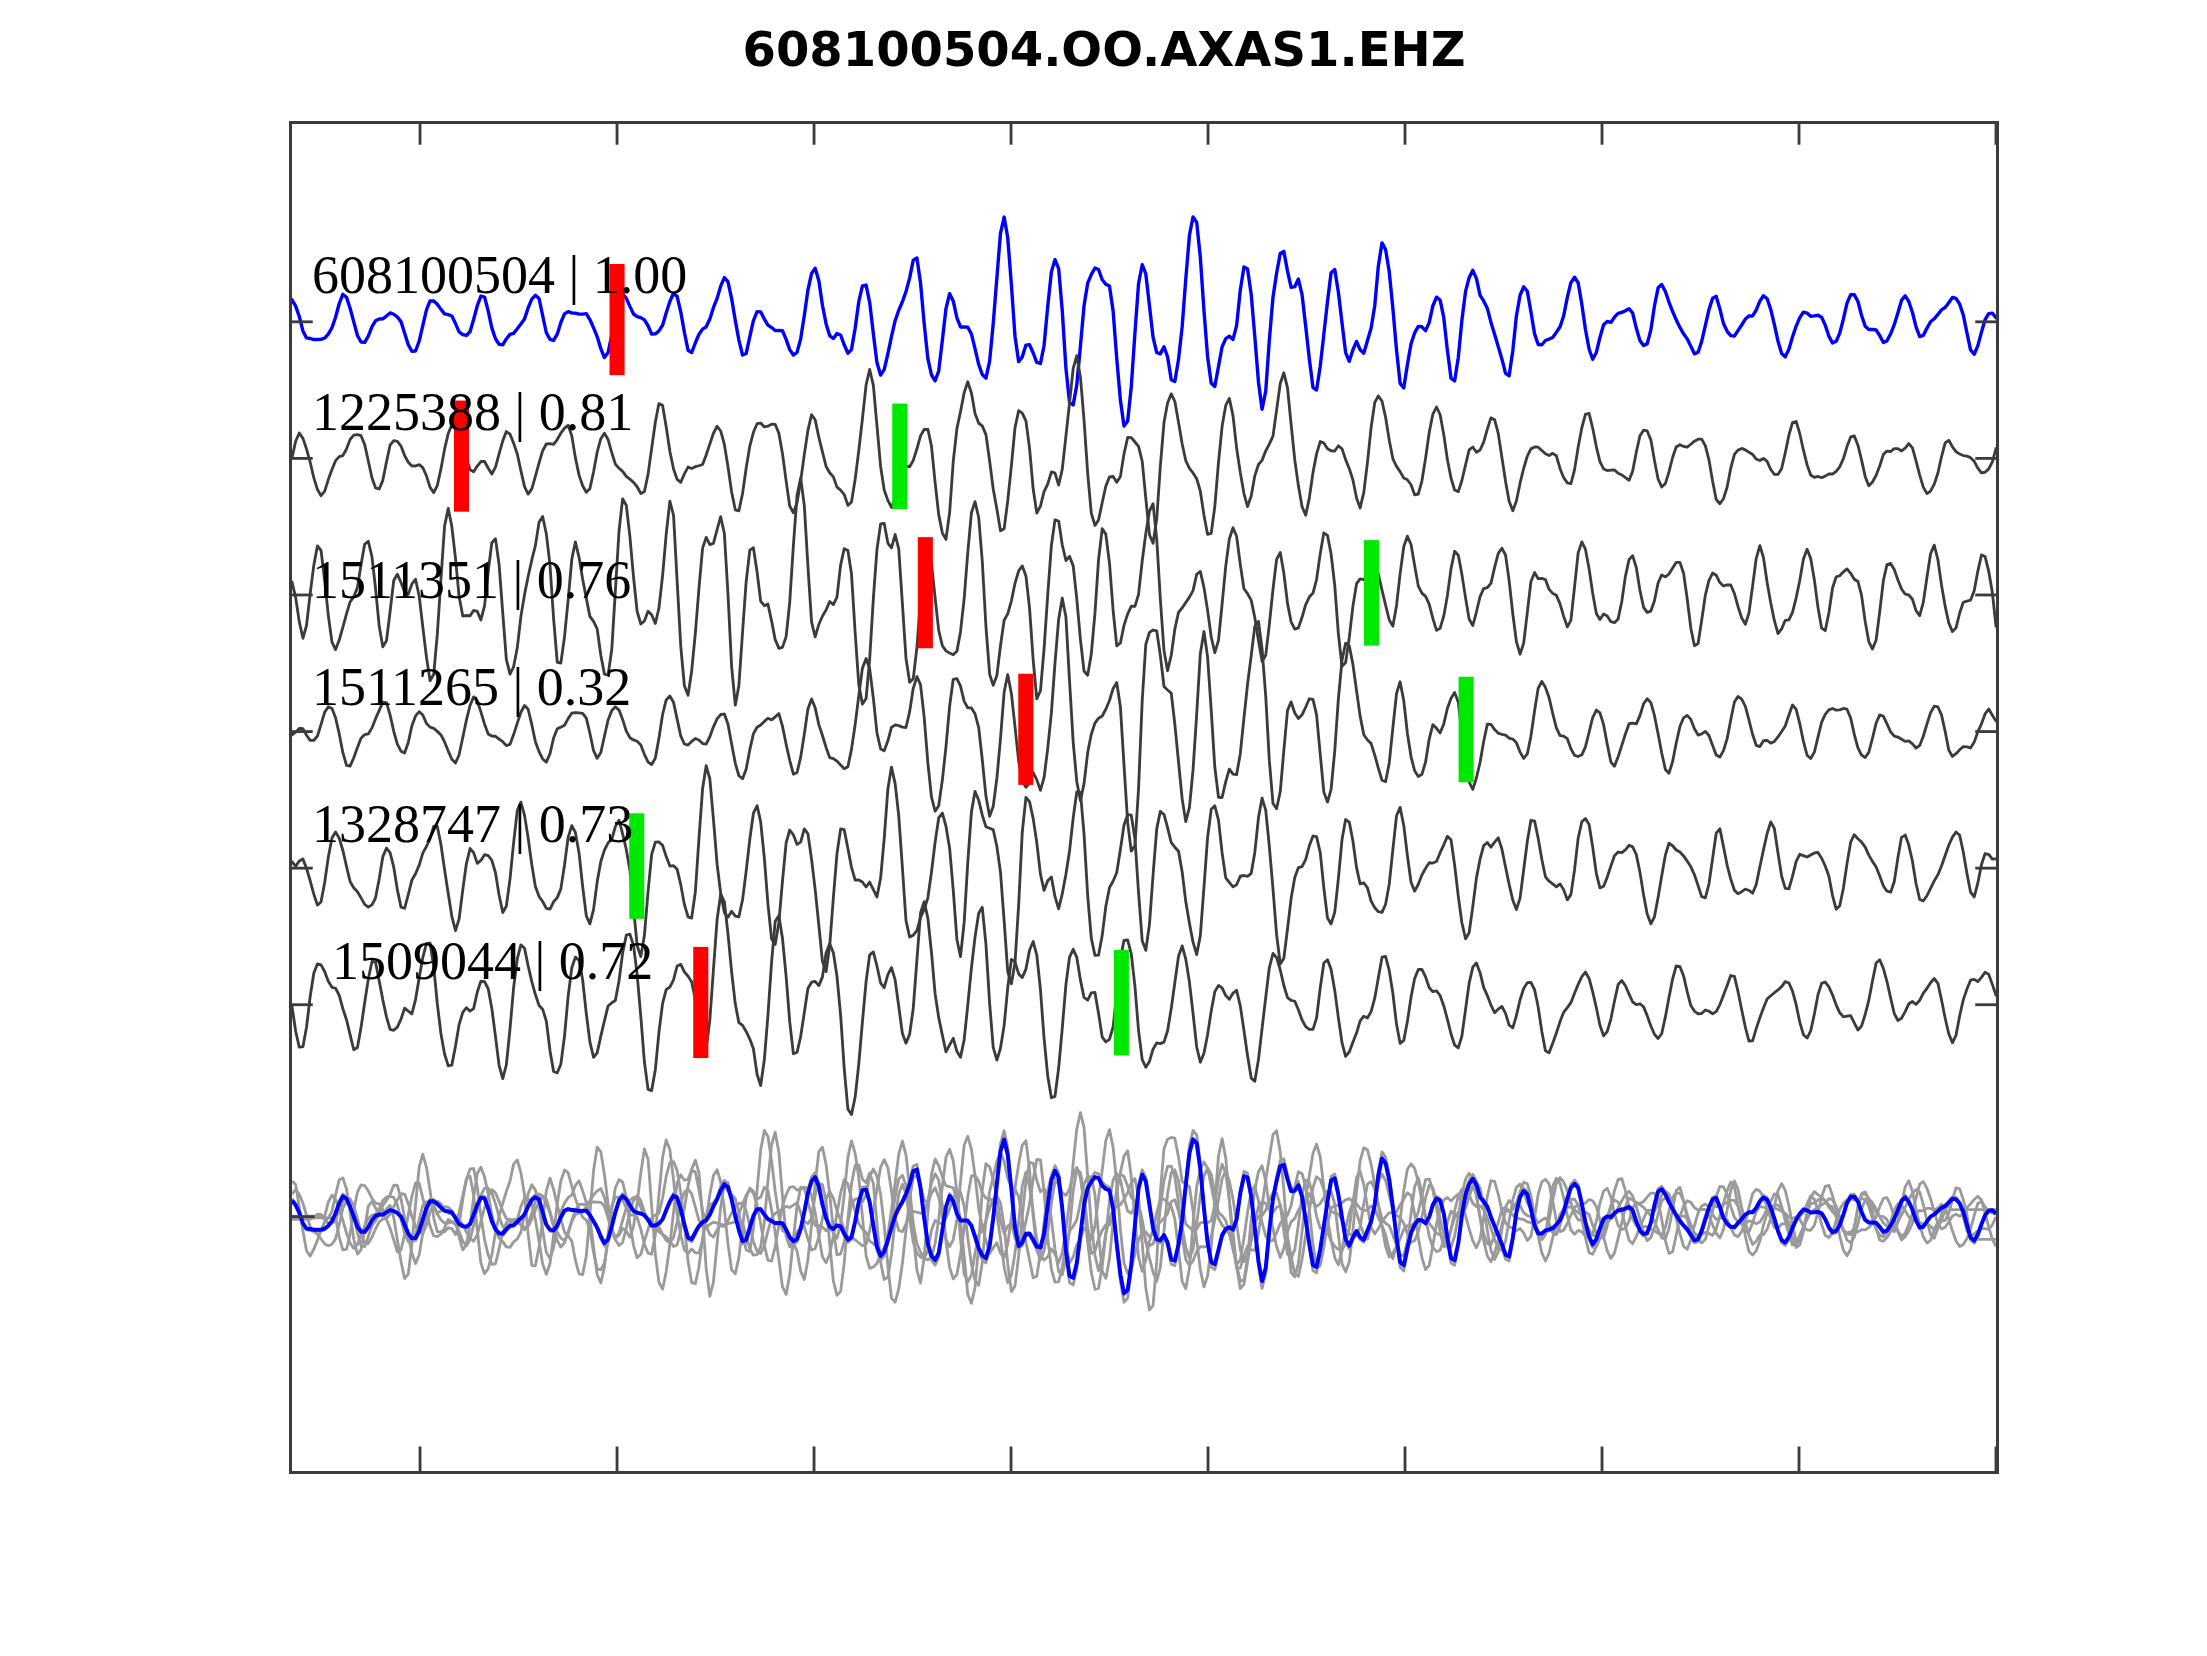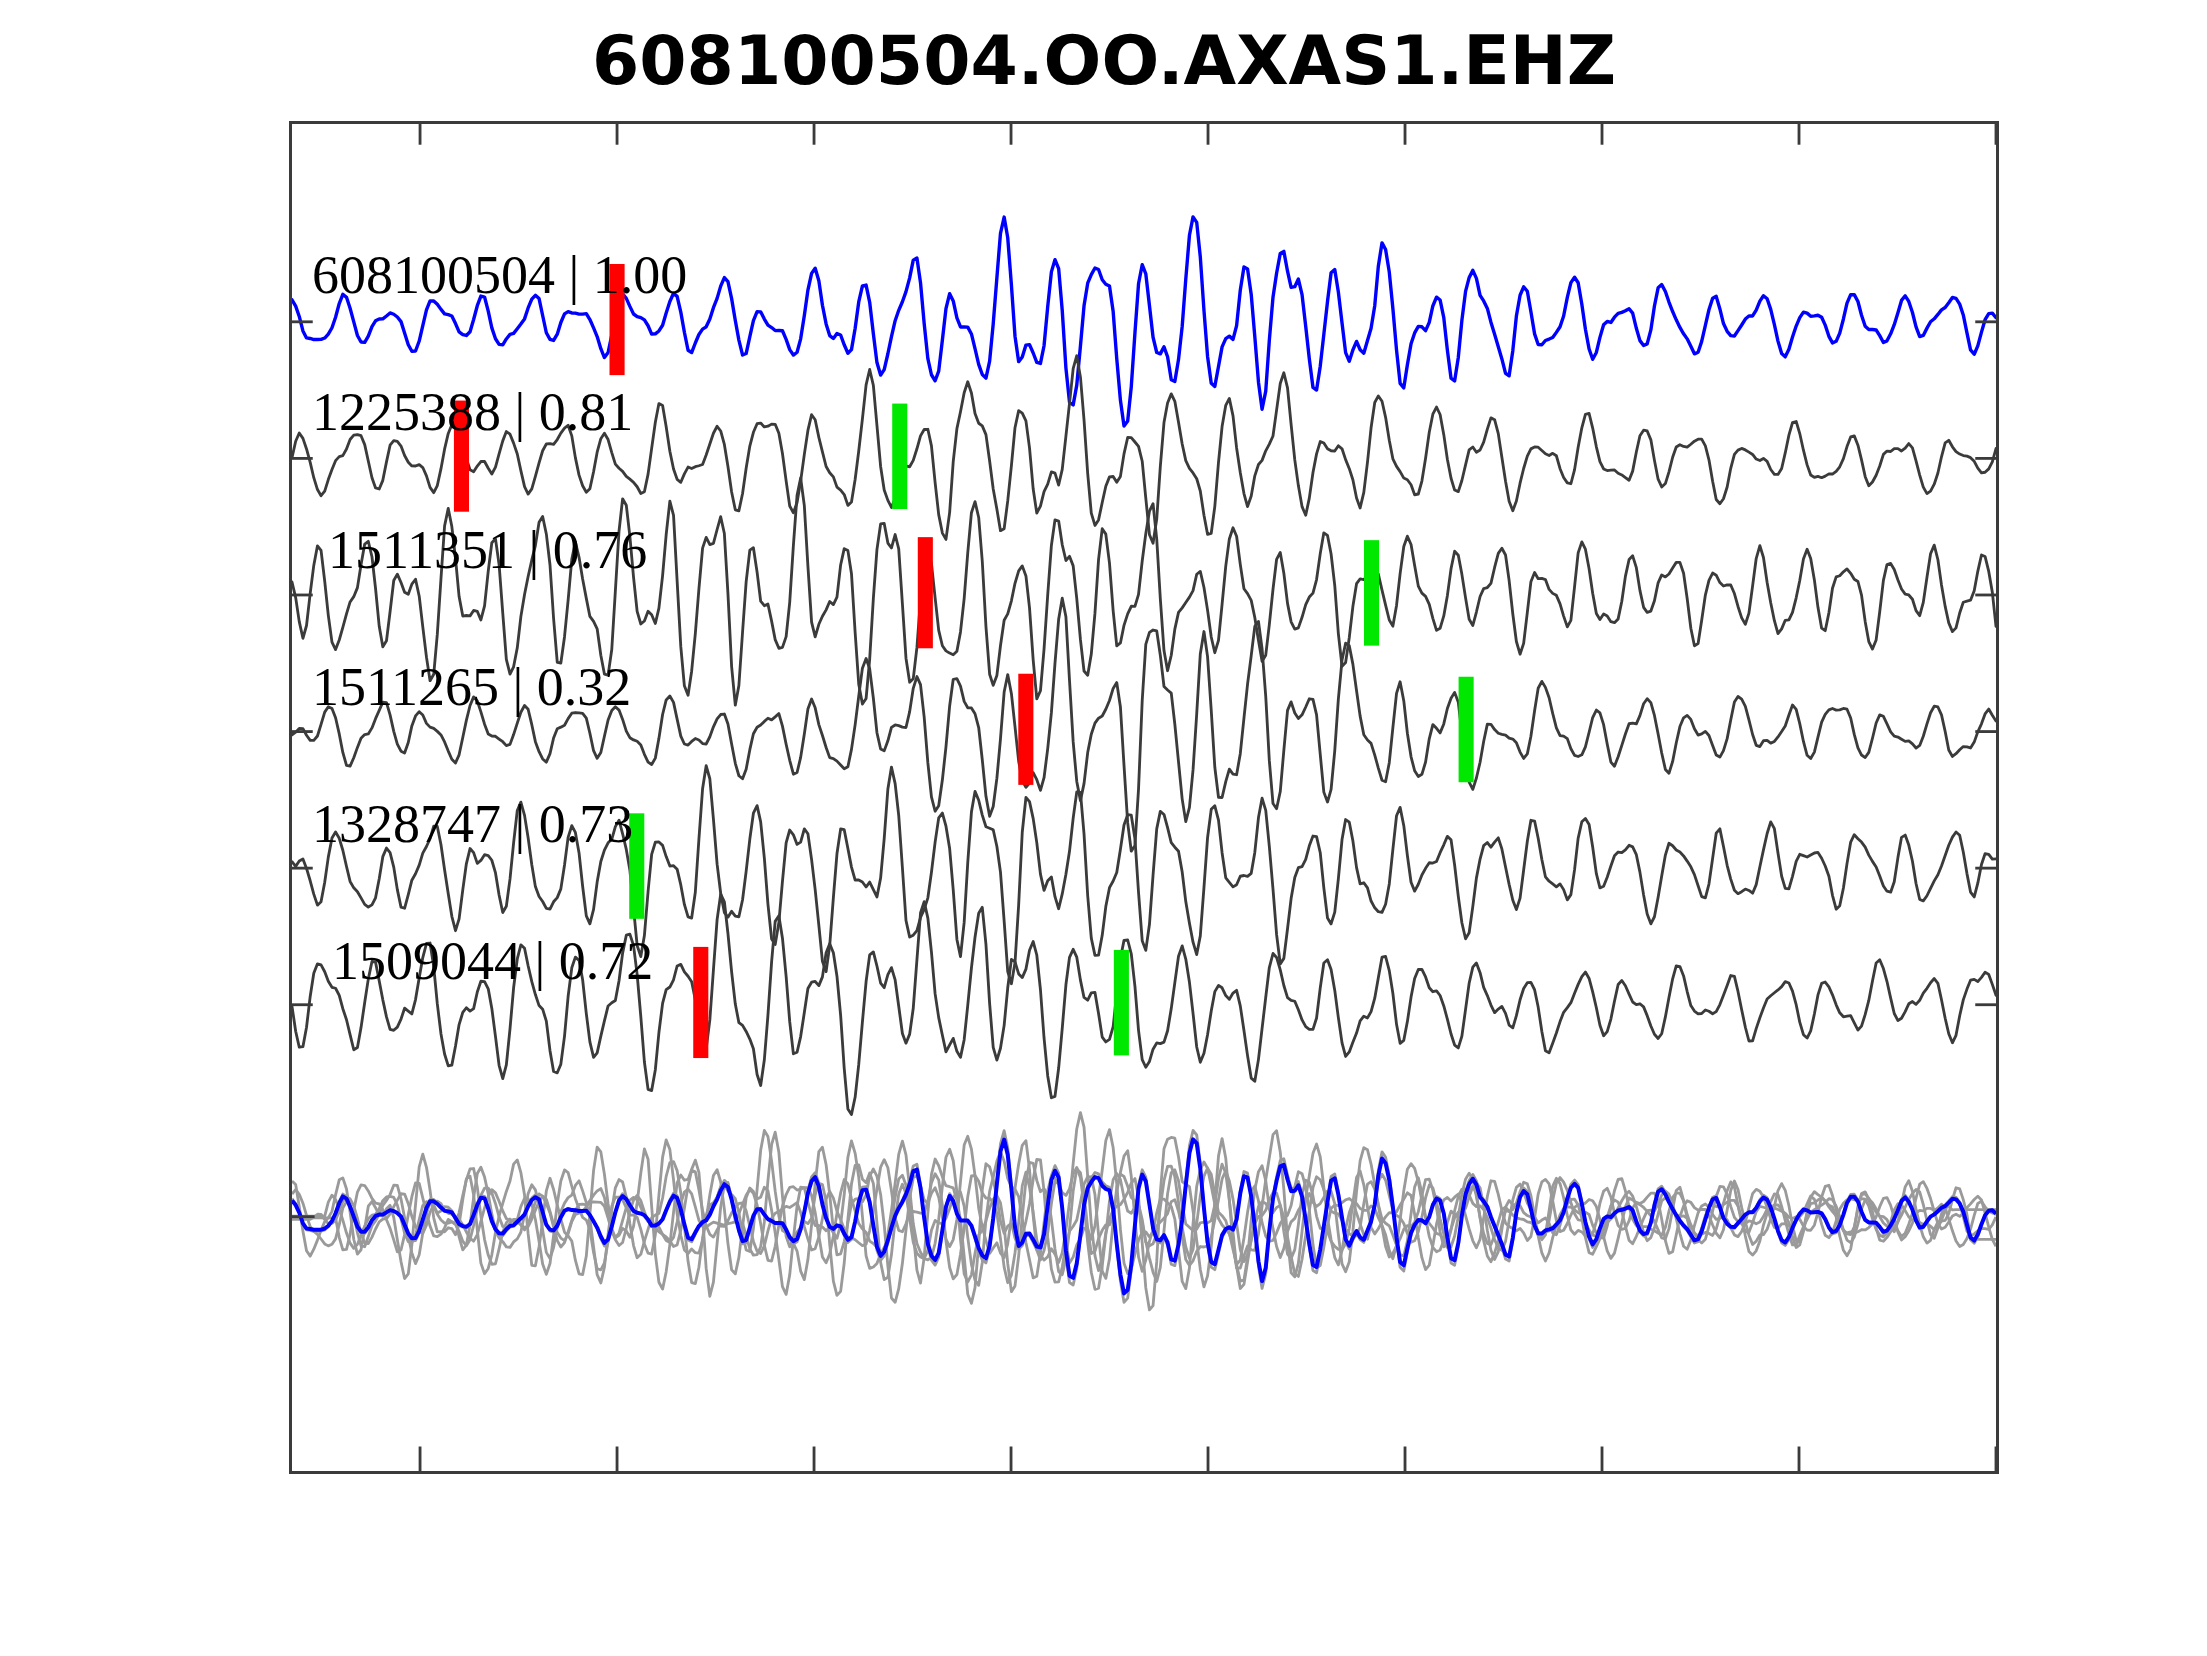--- a/index.html
+++ b/index.html
@@ -1,21 +1,21 @@
 <!DOCTYPE html>
 <html style="font-size:15px"><head>
 <meta charset="utf-8">
 <style>
   html,body{margin:0;padding:0;background:#ffffff;}
   body{width:2208px;height:1656px;font-family:"DejaVu Sans",sans-serif;overflow:hidden;}
   #root{position:relative;width:2208px;height:1656px;background:#ffffff;}
 
   #chart-title{
     position:absolute;left:0;top:21px;width:2208px;text-align:center;
-    font-size:68px;font-weight:700;color:#000000;letter-spacing:0px;
+    font-size:48px;font-weight:700;color:#000000;letter-spacing:0px;
     font-family:"DejaVu Sans",sans-serif;
   }
 
   #plot-frame{
     position:absolute;left:289px;top:121px;width:1710px;height:1353px;
     border:3.8px solid #3b3b3b;box-sizing:border-box;background:#ffffff;
   }
   #plot-svg{position:absolute;left:0;top:0;width:100%;height:100%;display:block;}
 
   .trace-label{
@@ -91,21 +91,21 @@
         <line x1="1598.0982658959538" x2="1598.0982658959538" y1="1430" y2="1404" stroke="#3b3b3b" stroke-width="3"></line>
         <line x1="1598.0982658959538" x2="1598.0982658959538" y1="0" y2="22" stroke="#3b3b3b" stroke-width="3"></line>
         <line x1="1807" x2="1807" y1="1430" y2="1404" stroke="#3b3b3b" stroke-width="3"></line>
         <line x1="1807" x2="1807" y1="0" y2="22" stroke="#3b3b3b" stroke-width="3"></line>
       </svg>
   </div>
 
   <div id="trace-labels-layer">
       <div class="trace-label" style="left: 312px; top: 244px;">608100504 | 1.00</div>
       <div class="trace-label" style="left: 312px; top: 381px;">1225388 | 0.81</div>
-      <div class="trace-label" style="left: 312px; top: 519px; margin-left: 16px;">1511351 | 0.76</div>
+      <div class="trace-label" style="left: 312px; top: 549px;">1511351 | 0.76</div>
       <div class="trace-label" style="left: 312px; top: 656px;">1511265 | 0.32</div>
       <div class="trace-label" style="left: 312px; top: 793px;">1328747 | 0.73</div>
       <div class="trace-label" style="left: 312px; top: 930px; margin-left: 20px;">1509044 | 0.72</div>
     </div>
 
 
 </div>
 
 
 </body></html>

